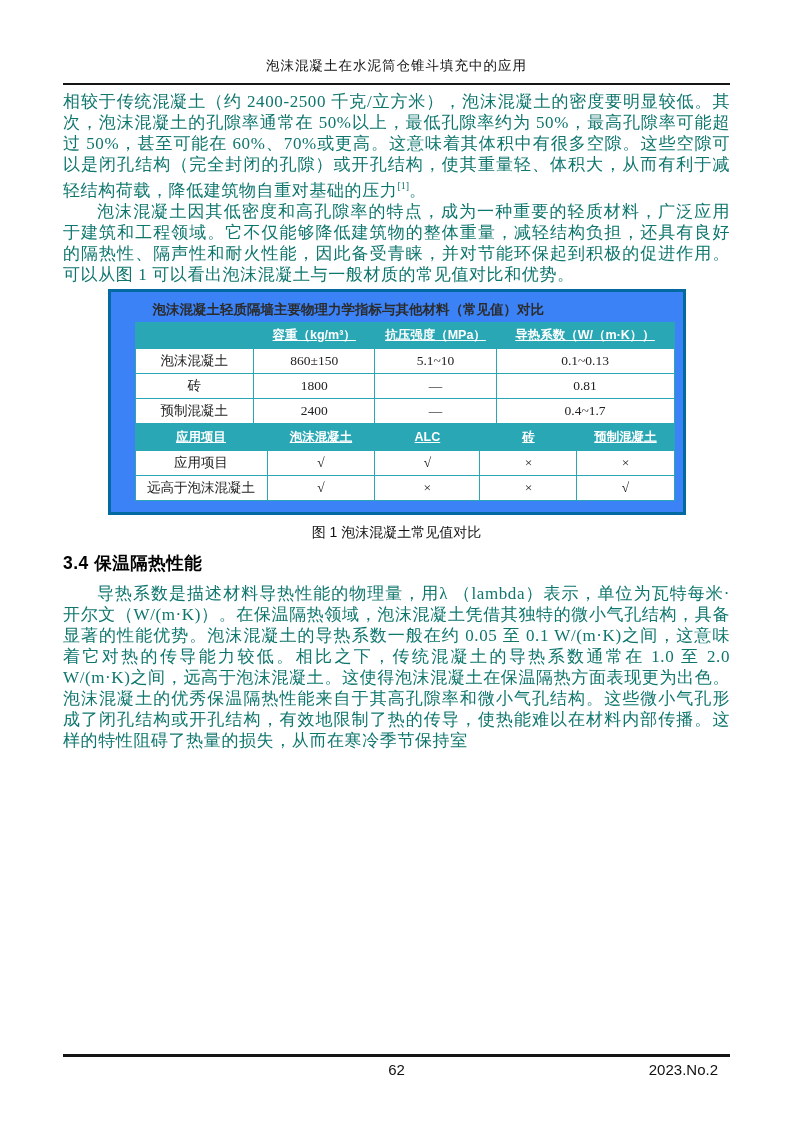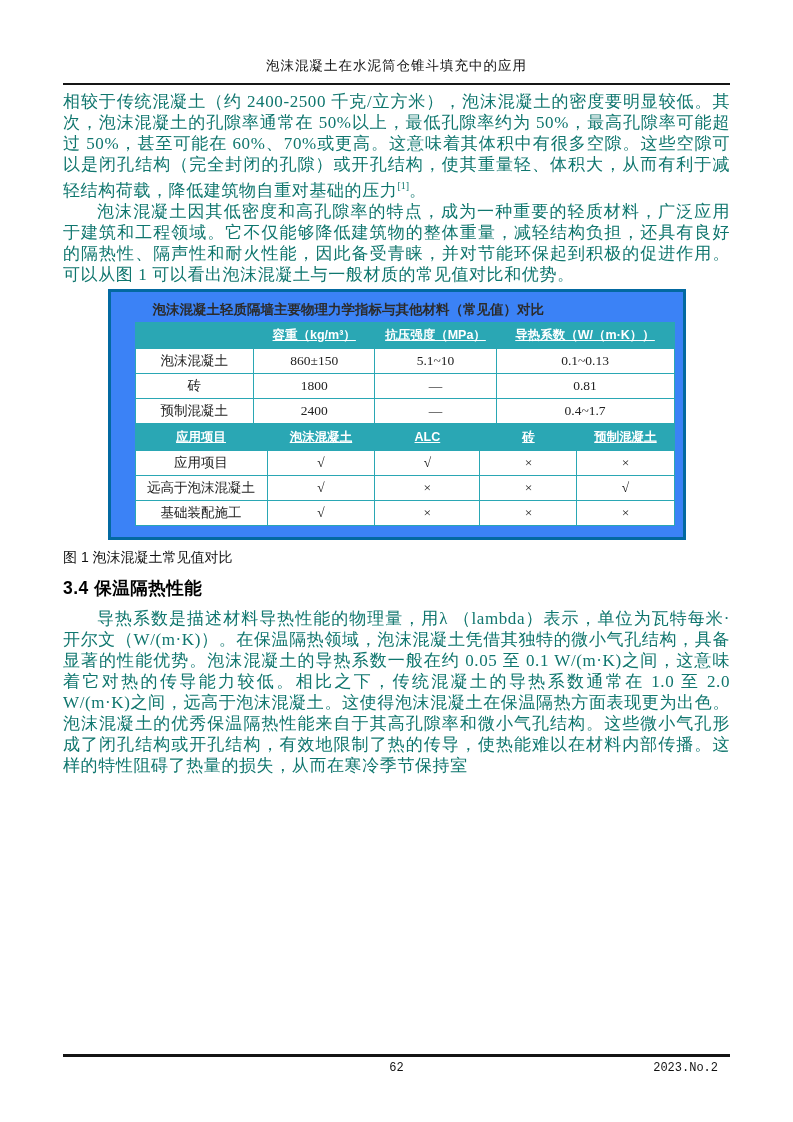--- a/index.html
+++ b/index.html
@@ -82,20 +82,21 @@
   .t1 th:nth-child(3), .t1 td:nth-child(3) { width: 22.5%; }
   .t1 th:nth-child(4), .t1 td:nth-child(4) { width: 33%; }
   
   .t2 th:nth-child(1), .t2 td:nth-child(1) { width: 24.5%; }
   .t2 th:nth-child(2), .t2 td:nth-child(2) { width: 20%; }
   .t2 th:nth-child(3), .t2 td:nth-child(3) { width: 19.5%; }
   .t2 th:nth-child(4), .t2 td:nth-child(4) { width: 18%; }
   .t2 th:nth-child(5), .t2 td:nth-child(5) { width: 18%; }
   .caption {
     font-family: "Liberation Sans", "DejaVu Sans", sans-serif;
+    text-align: center;
     font-size: 14px;
     line-height: 22px;
     color: #111;
     margin: 6px 0 8px 0;
   }
   .section {
     font-family: "Liberation Sans", "DejaVu Sans", sans-serif;
     font-weight: bold;
     font-size: 17.5px;
     line-height: 24px;
@@ -108,22 +109,22 @@
     left: 63px; right: 63px;
     top: 1050px;
     height: 3px;
     background: #141414;
   }
   .footer {
     position: absolute;
     left: 63px; right: 63px;
     top: 1057px;
     height: 18px;
-    font-family: Liberation Mono, monospace;
-    font-size: 12px;
+    font-family: Liberation Sans, sans-serif;
+    font-size: 15px;
     color: #111;
   }
   .footer .pageno { position: absolute; left: 0; right: 0; text-align: center; }
   .footer .issue { position: absolute; right: 12px; top: 0; }
 </style>
 </head>
 <body>
 
 <div class="page">
 
@@ -186,27 +187,20 @@
             <td>×</td>
             <td>×</td>
           </tr>
           <tr>
             <td>远高于泡沫混凝土</td>
             <td>√</td>
             <td>×</td>
             <td>×</td>
             <td>√</td>
           </tr>
-          <tr>
-            <td>基础装配施工</td>
-            <td>√</td>
-            <td>×</td>
-            <td>×</td>
-            <td>×</td>
-          </tr>
         </tbody>
     </table>
   </div>
 
   <div class="caption">图 1  泡沫混凝土常见值对比</div>
 
   <h2 class="section">3.4 保温隔热性能</h2>
 
   <p class="para indent">导热系数是描述材料导热性能的物理量，用λ （lambda）表示，单位为瓦特每米·开尔文（W/(m·K)）。在保温隔热领域，泡沫混凝土凭借其独特的微小气孔结构，具备显著的性能优势。泡沫混凝土的导热系数一般在约 0.05 至 0.1 W/(m·K)之间，这意味着它对热的传导能力较低。相比之下，传统混凝土的导热系数通常在 1.0 至 2.0 W/(m·K)之间，远高于泡沫混凝土。这使得泡沫混凝土在保温隔热方面表现更为出色。泡沫混凝土的优秀保温隔热性能来自于其高孔隙率和微小气孔结构。这些微小气孔形成了闭孔结构或开孔结构，有效地限制了热的传导，使热能难以在材料内部传播。这样的特性阻碍了热量的损失，从而在寒冷季节保持室</p>
 

